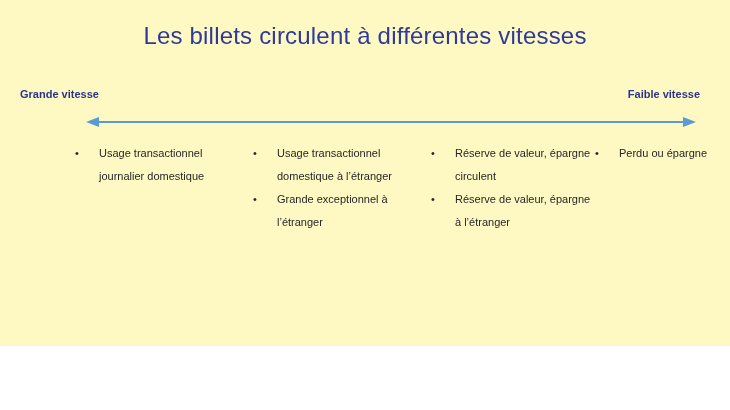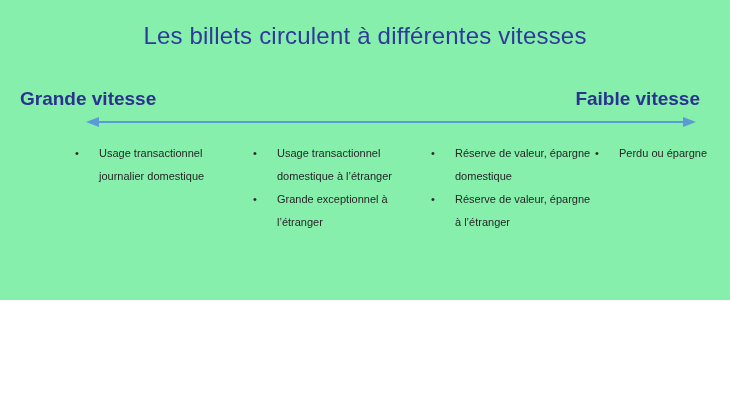--- a/index.html
+++ b/index.html
@@ -1,39 +1,39 @@
 <!DOCTYPE html>
 <html><head>
 <meta charset="utf-8">
 <style>
   * { margin: 0; padding: 0; box-sizing: border-box; }
   html, body { background: #ffffff; }
   .slide {
     position: relative;
     width: 730px;
-    height: 300px;
-    background: #86efac;
+    height: 346px;
+    background: #fef9c3;
     font-family: "Liberation Sans", "DejaVu Sans", sans-serif;
     overflow: hidden;
   }
   .title {
     position: absolute;
     top: 22px;
     left: 0;
     width: 100%;
     text-align: center;
     font-size: 24px;
     font-weight: 400;
     color: #2e3a9a;
     letter-spacing: 0.2px;
   }
   .speed-label {
     position: absolute;
     top: 88px;
-    font-size: 19px;
+    font-size: 11px;
     font-weight: 700;
     color: #2b338e;
   }
   .speed-label.left { left: 20px; }
   .speed-label.right { right: 30px; text-align: right; }
   .arrow-svg {
     position: absolute;
     top: 113px;
     left: 0;
     width: 730px;
@@ -81,21 +81,21 @@
   <div class="col col-1">
     <div class="li">Usage transactionnel journalier domestique</div>
   </div>
 
   <div class="col col-2">
     <div class="li">Usage transactionnel domestique à l’étranger</div>
     <div class="li">Grande exceptionnel à l’étranger</div>
   </div>
 
   <div class="col col-3">
-    <div class="li">Réserve de valeur, épargne domestique</div>
+    <div class="li">Réserve de valeur, épargne circulent</div>
     <div class="li">Réserve de valeur, épargne à l’étranger</div>
   </div>
 
   <div class="col col-4">
     <div class="li">Perdu ou épargne</div>
   </div>
 
 </div>
 
 </body></html>

